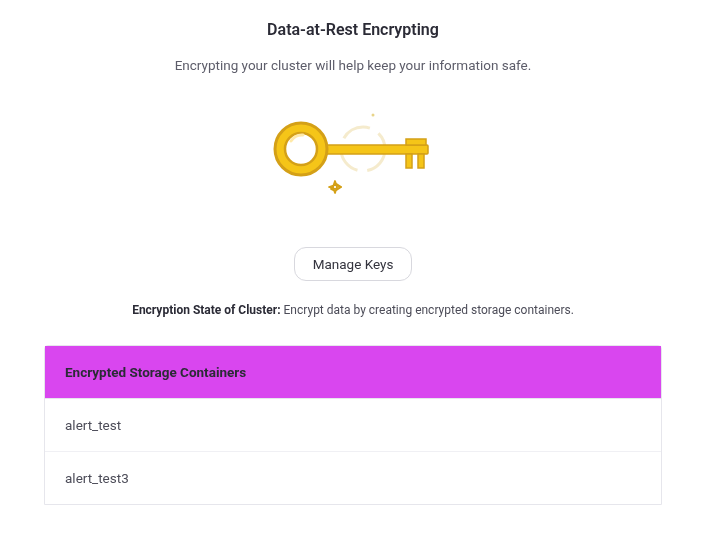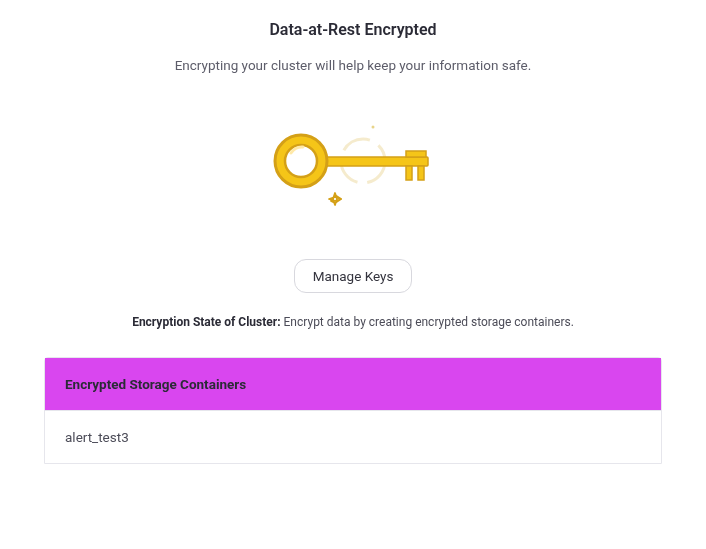--- a/index.html
+++ b/index.html
@@ -22,21 +22,21 @@
       text-align: center;
       font-size: 16px;
       font-weight: 600;
       color: #2b2b36;
       margin-bottom: 18px;
     }
     .page-subtitle {
       text-align: center;
       font-size: 13.5px;
       color: #5d5d6a;
-      margin-bottom: 46px;
+      margin-bottom: 34px;
     }
     .illustration-wrap {
       display: flex;
       justify-content: center;
       margin-bottom: 40px;
     }
     .manage-row {
       display: flex;
       justify-content: center;
       margin-bottom: 22px;
@@ -82,21 +82,21 @@
       border-bottom: 1px solid #f0f0f4;
     }
     .panel-row:last-child {
       border-bottom: none;
     }
   </style>
 </head>
 <body>
 
 <div class="container">
-  <h1 class="page-title">Data-at-Rest Encrypted</h1>
+  <h1 class="page-title">Data-at-Rest Encrypting</h1>
   <p class="page-subtitle">Encrypting your cluster will help keep your information safe.</p>
 
   <div class="illustration-wrap">
     <svg width="180" height="100" viewBox="0 0 180 100">
 
       <circle cx="100" cy="42" r="22" fill="none" stroke="#f2e6c0" stroke-width="3" stroke-dasharray="30 10" opacity="0.8"></circle>
       <circle cx="110" cy="8" r="1.5" fill="#e8d48a"></circle>
 
       <rect x="55" y="38" width="110" height="9" fill="#F5C518" stroke="#d4a017" stroke-width="1.5" rx="1"></rect>
 
@@ -118,15 +118,16 @@
     <button class="manage-btn">Manage Keys</button>
   </div>
 
   <p class="state-line">
     <span class="bold">Encryption State of Cluster:</span>
     <span>Encrypt data by creating encrypted storage containers.</span>
   </p>
 
   <div class="panel">
     <div class="panel-header">Encrypted Storage Containers</div>
+    <div class="panel-row">alert_test</div>
     <div class="panel-row">alert_test3</div>
   </div>
 </div>
 
 </body></html>

